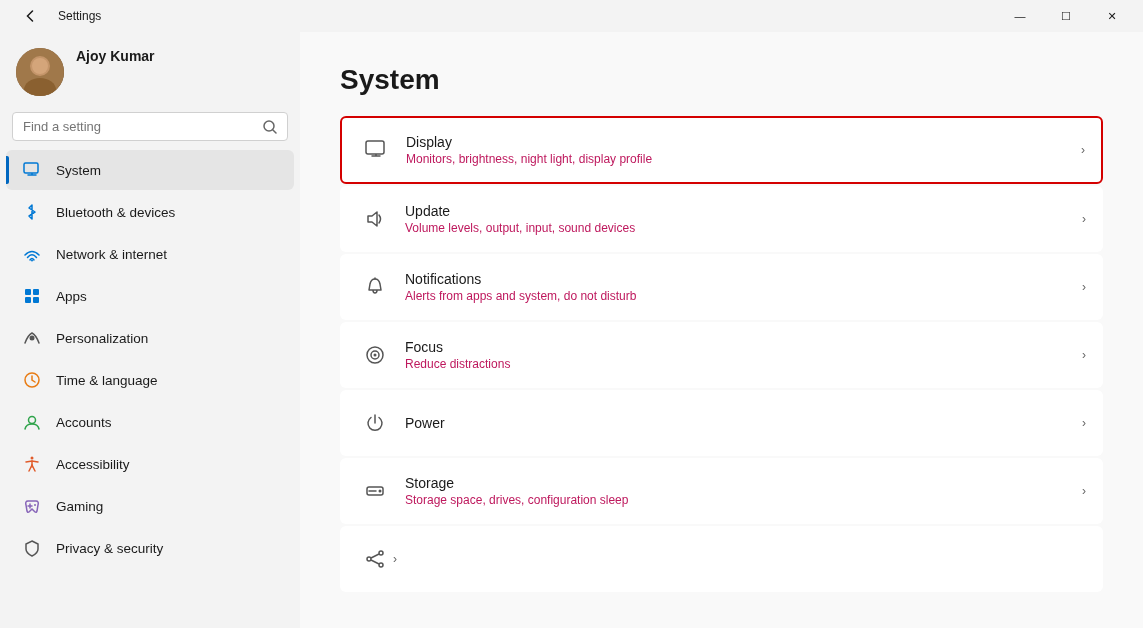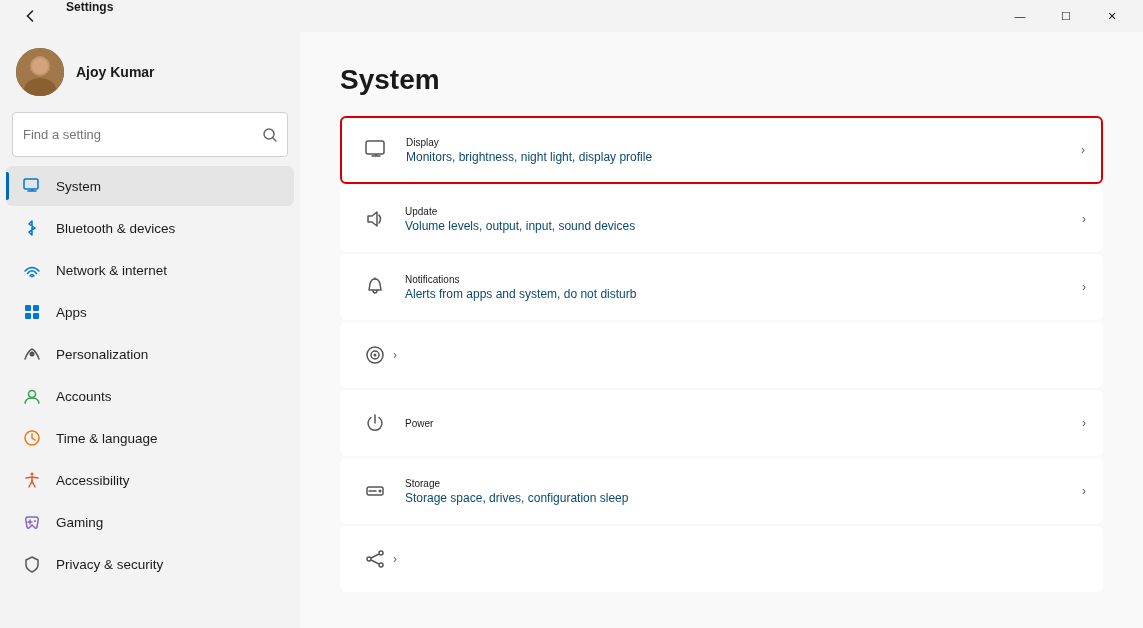--- a/index.html
+++ b/index.html
@@ -18,22 +18,22 @@
       display: flex;
       align-items: center;
       justify-content: space-between;
       background: #f3f3f3;
       height: 32px;
       padding: 0 8px;
       flex-shrink: 0;
     }
     .titlebar-left {
       display: flex;
-      gap: 12px;
-      font-weight: bold;
+      align-items: center;
+      gap: 4px;
     }
     .titlebar-title {
       font-size: 12px;
       color: #1a1a1a;
     }
     .titlebar-controls {
       display: flex;
       align-items: center;
     }
     .titlebar-btn {
@@ -62,21 +62,21 @@
       background: #f3f3f3;
       display: flex;
       flex-direction: column;
       flex-shrink: 0;
       overflow-y: auto;
       padding-bottom: 8px;
     }
 
     .user-section {
       display: flex;
-      align-items: center;
+      align-items: flex-start;
       gap: 12px;
       padding: 16px 16px 12px 16px;
     }
     .avatar {
       width: 48px;
       height: 48px;
       border-radius: 50%;
       overflow: hidden;
       flex-shrink: 0;
       background: #ccc;
@@ -97,21 +97,21 @@
       color: #1a1a1a;
     }
 
     .search-box {
       margin: 4px 12px 8px 12px;
       display: flex;
       align-items: center;
       background: white;
       border: 1px solid #d0d0d0;
       border-radius: 4px;
-      padding: 14px 10px;
+      padding: 6px 10px;
       gap: 8px;
     }
     .search-input {
       border: none;
       outline: none;
       font-size: 13px;
       color: #666;
       flex: 1;
       background: transparent;
     }
@@ -211,27 +211,27 @@
       flex-shrink: 0;
       color: #555;
       font-size: 18px;
     }
 
     .settings-item-text {
       flex: 1;
       margin-left: 12px;
     }
     .settings-item-name {
-      font-size: 10px;
+      font-size: 14px;
       font-weight: 500;
       color: #1a1a1a;
     }
     .settings-item-desc {
       font-size: 12px;
-      color: #0c4a6e;
+      color: #be185d;
       margin-top: 2px;
     }
 
     .chevron {
       color: #666;
       font-size: 12px;
     }
 
     
     svg { display: block; }
@@ -330,37 +330,37 @@
       <div class="nav-icon">
         <svg width="18" height="18" viewBox="0 0 18 18" fill="none">
           <path d="M2 14 Q5 6 9 4 Q13 6 16 14" stroke="#555" stroke-width="1.5" stroke-linecap="round"></path>
           <circle cx="9" cy="9" r="2.5" fill="#555"></circle>
         </svg>
       </div>
       <span>Personalization</span>
     </div>
 
     <div class="nav-item">
+      <div class="nav-icon icon-time">
+        <svg width="18" height="18" viewBox="0 0 18 18" fill="none">
+          <circle cx="9" cy="9" r="7" stroke="#e87c15" stroke-width="1.5"></circle>
+          <path d="M9 5 L9 9 L12 11" stroke="#e87c15" stroke-width="1.5" stroke-linecap="round"></path>
+        </svg>
+      </div>
+      <span>Time &amp; language</span>
+    </div>
+
+    <div class="nav-item">
       <div class="nav-icon icon-accounts">
         <svg width="18" height="18" viewBox="0 0 18 18" fill="none">
           <circle cx="9" cy="7" r="3.5" stroke="#2ea34a" stroke-width="1.5"></circle>
           <path d="M2 16 Q3 11 9 11 Q15 11 16 16" stroke="#2ea34a" stroke-width="1.5" stroke-linecap="round"></path>
         </svg>
       </div>
       <span>Accounts</span>
-    </div>
-
-    <div class="nav-item">
-      <div class="nav-icon icon-time">
-        <svg width="18" height="18" viewBox="0 0 18 18" fill="none">
-          <circle cx="9" cy="9" r="7" stroke="#e87c15" stroke-width="1.5"></circle>
-          <path d="M9 5 L9 9 L12 11" stroke="#e87c15" stroke-width="1.5" stroke-linecap="round"></path>
-        </svg>
-      </div>
-      <span>Time &amp; language</span>
     </div>
 
     <div class="nav-item">
       <div class="nav-icon icon-accessibility">
         <svg width="18" height="18" viewBox="0 0 18 18" fill="none">
           <circle cx="9" cy="3" r="1.5" fill="#e15b2a"></circle>
           <path d="M3 7 L9 6 L15 7" stroke="#e15b2a" stroke-width="1.5" stroke-linecap="round"></path>
           <path d="M9 6 L9 12" stroke="#e15b2a" stroke-width="1.5" stroke-linecap="round"></path>
           <path d="M9 10 L6 16" stroke="#e15b2a" stroke-width="1.5" stroke-linecap="round"></path>
           <path d="M9 10 L12 16" stroke="#e15b2a" stroke-width="1.5" stroke-linecap="round"></path>
@@ -443,20 +443,24 @@
       </div>
 
       <div class="settings-item">
         <div class="settings-item-icon">
           <svg width="22" height="22" viewBox="0 0 22 22" fill="none">
             <circle cx="11" cy="11" r="8" stroke="#555" stroke-width="1.5"></circle>
             <circle cx="11" cy="11" r="4" stroke="#555" stroke-width="1.5"></circle>
             <circle cx="11" cy="11" r="1.5" fill="#555"></circle>
           </svg>
         </div>
+        <div class="settings-item-text">
+          <div class="settings-item-name">Focus</div>
+          <div class="settings-item-desc">Reduce distractions</div>
+        </div>
         <div class="chevron">›</div>
       </div>
 
       <div class="settings-item">
         <div class="settings-item-icon">
           <svg width="22" height="22" viewBox="0 0 22 22" fill="none">
             <path d="M11 3 L11 11" stroke="#555" stroke-width="1.5" stroke-linecap="round"></path>
             <path d="M7 5.5 A7 7 0 1 0 15 5.5" stroke="#555" stroke-width="1.5" stroke-linecap="round"></path>
           </svg>
         </div>

